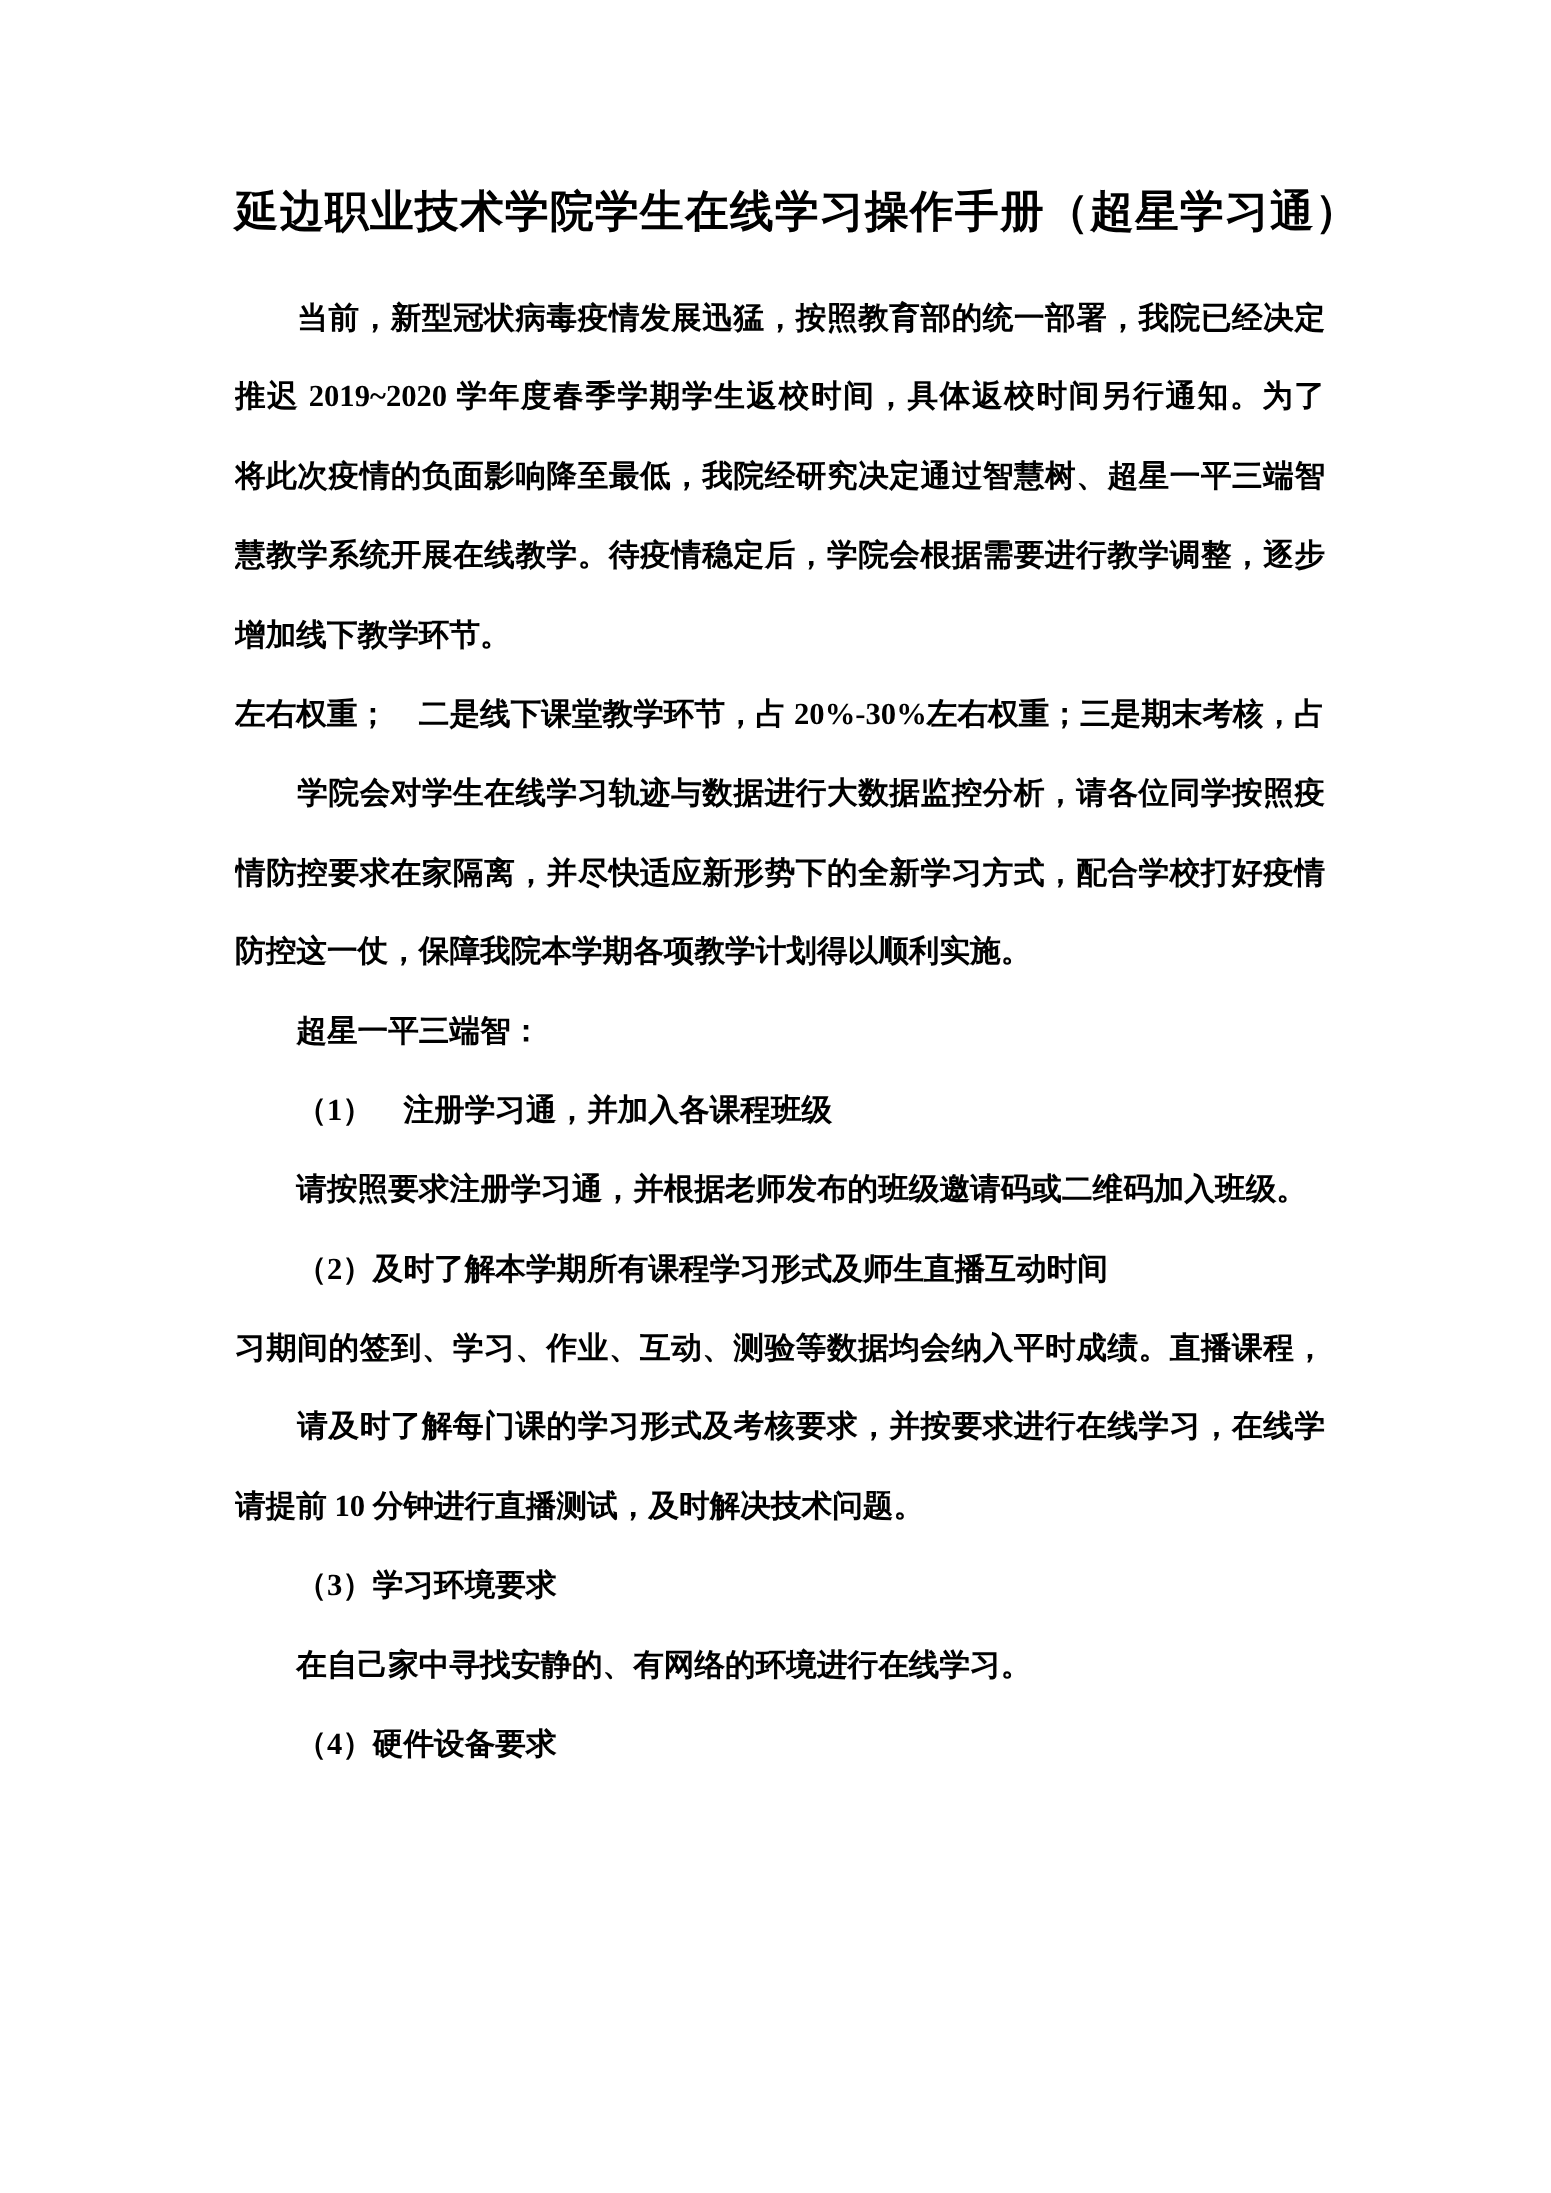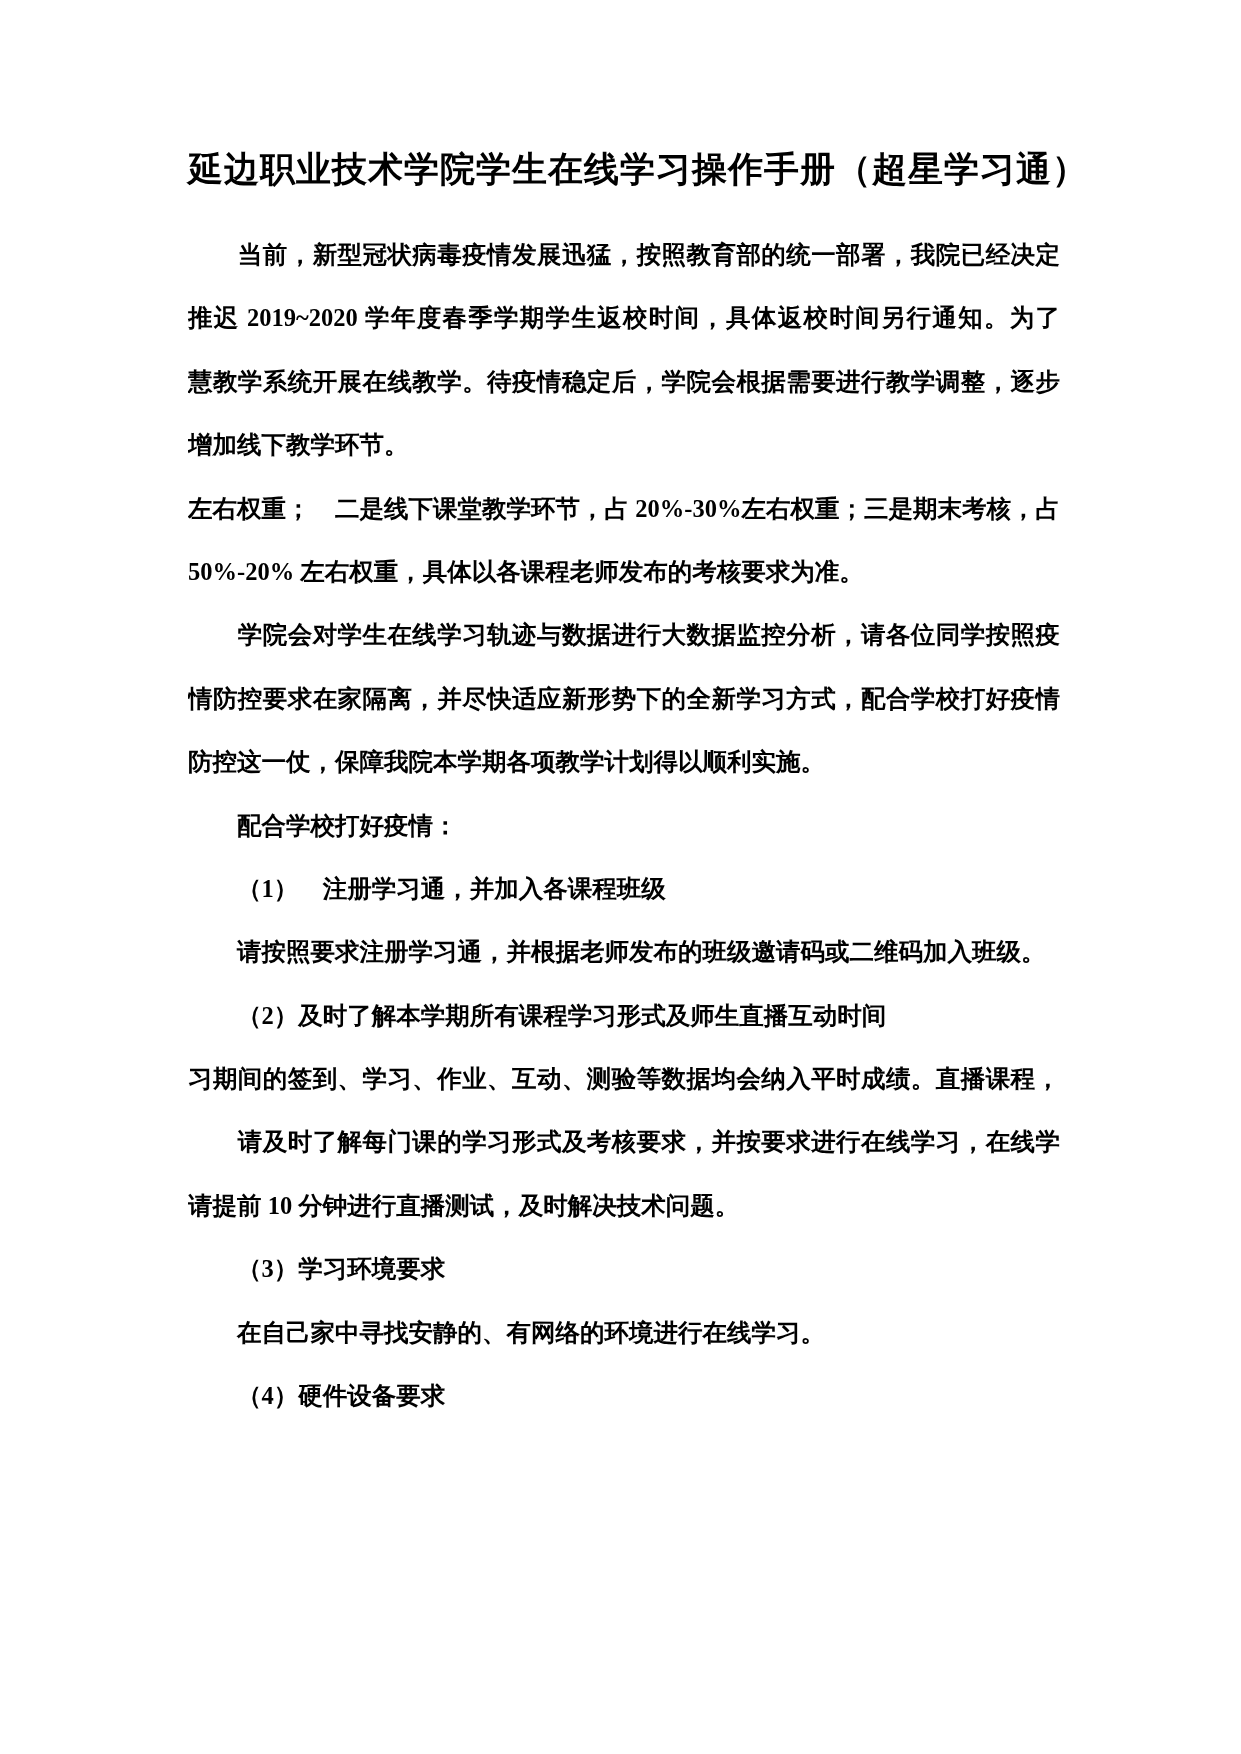--- a/index.html
+++ b/index.html
@@ -54,34 +54,34 @@
 </head>
 <body>
 
 <div class="page">
   <div class="content">
     <h1 class="doc-title">延边职业技术学院学生在线学习操作手册（超星学习通）</h1>
     <div class="doc-body">
         <div class="paragraph">
           <div class="line fill">　　当前，新型冠状病毒疫情发展迅猛，按照教育部的统一部署，我院已经决定</div>
           <div class="line fill">推迟 2019~2020 学年度春季学期学生返校时间，具体返校时间另行通知。为了</div>
+          <div class="line fill">将此次疫情的负面影响降至最低，我院经研究决定通过智慧树、超星一平三端智</div>
           <div class="line fill">慧教学系统开展在线教学。待疫情稳定后，学院会根据需要进行教学调整，逐步</div>
           <div class="line">增加线下教学环节。</div>
         </div>
         <div class="paragraph">
           <div class="line fill">左右权重；　二是线下课堂教学环节，占 20%-30%左右权重；三是期末考核，占</div>
-          <div class="line">50%-20% 左右权重，具体以各课程老师发布的考核要求为准。</div>
         </div>
         <div class="paragraph">
           <div class="line fill">　　学院会对学生在线学习轨迹与数据进行大数据监控分析，请各位同学按照疫</div>
           <div class="line fill">情防控要求在家隔离，并尽快适应新形势下的全新学习方式，配合学校打好疫情</div>
           <div class="line">防控这一仗，保障我院本学期各项教学计划得以顺利实施。</div>
         </div>
         <div class="paragraph">
-          <div class="line">　　配合学校打好疫情：</div>
+          <div class="line">　　超星一平三端智：</div>
         </div>
         <div class="paragraph">
           <div class="line">　　（1）　注册学习通，并加入各课程班级</div>
         </div>
         <div class="paragraph">
           <div class="line">　　请按照要求注册学习通，并根据老师发布的班级邀请码或二维码加入班级。</div>
         </div>
         <div class="paragraph">
           <div class="line">　　（2）及时了解本学期所有课程学习形式及师生直播互动时间</div>
         </div>

